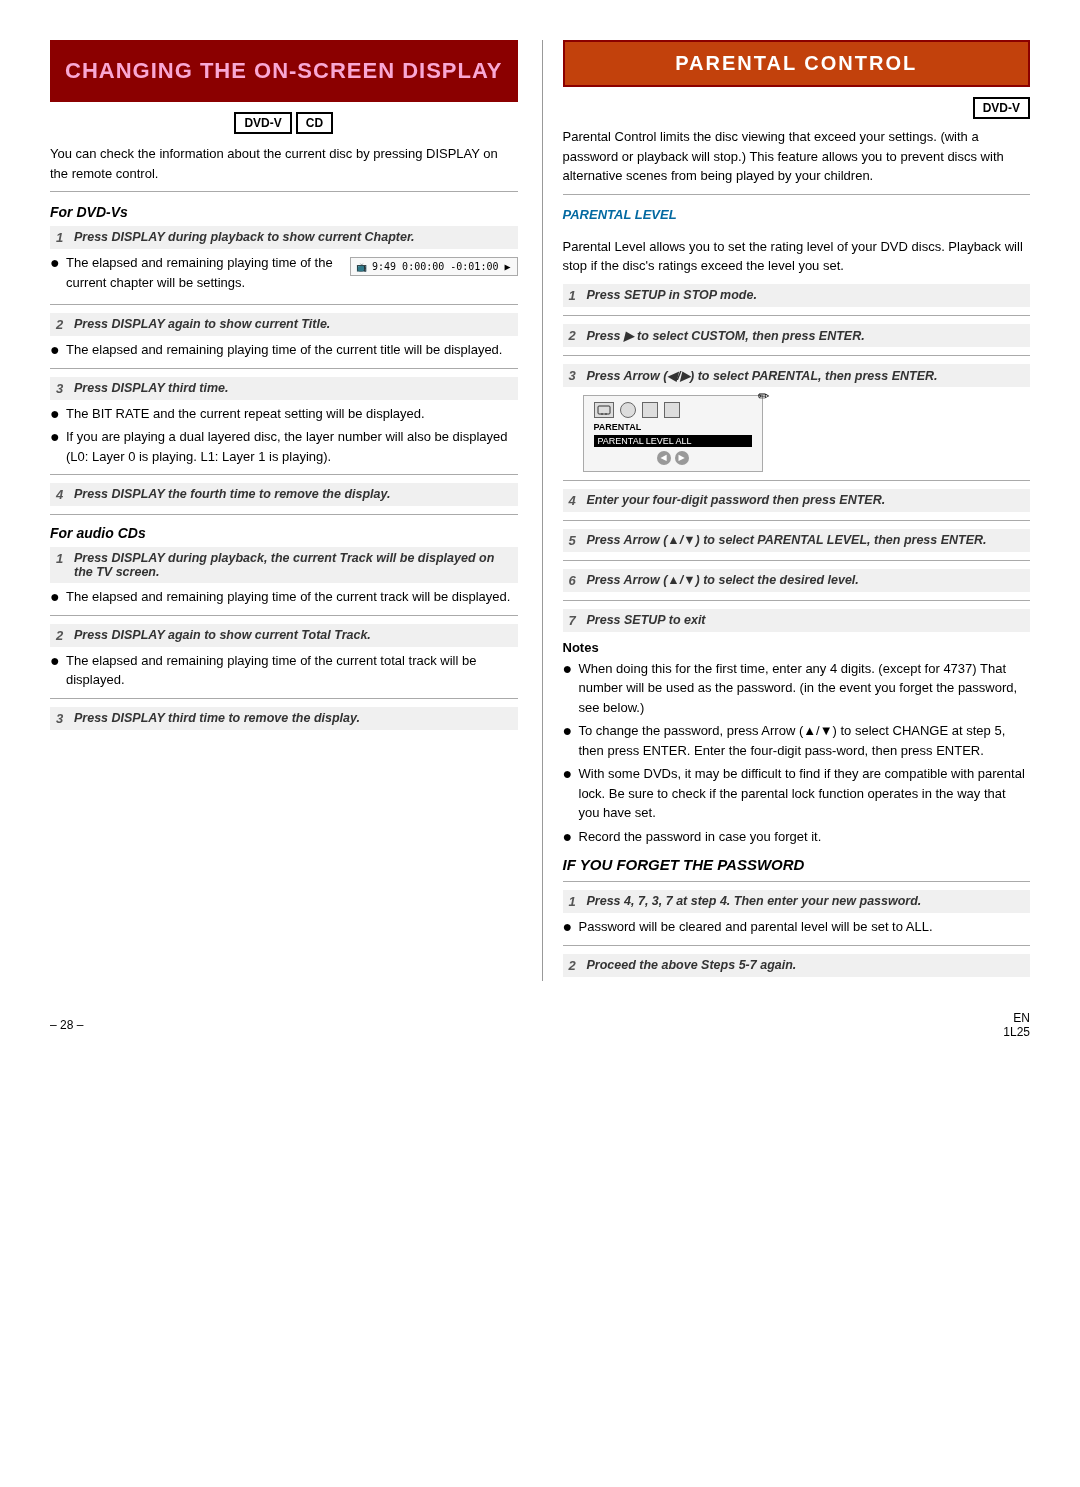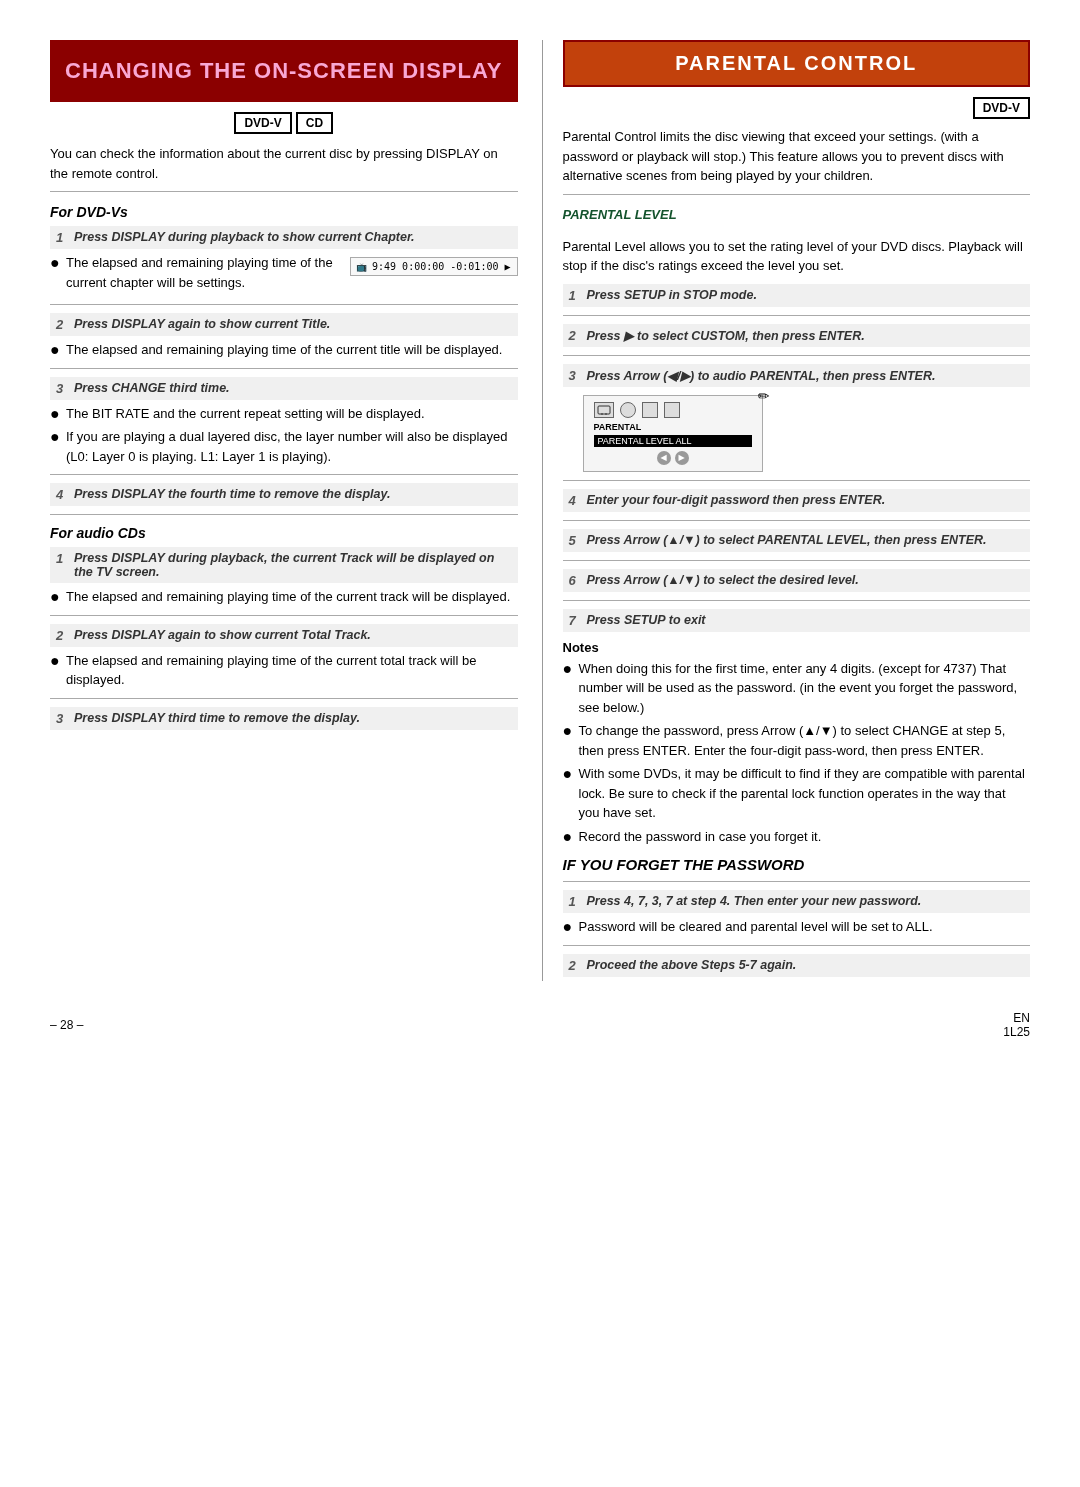--- a/index.html
+++ b/index.html
@@ -93,21 +93,21 @@
       font-style: italic;
       font-weight: bold;
       font-size: 14px;
       margin-bottom: 6px;
     }
 
     .sub-section-title-small {
       font-style: italic;
       font-weight: bold;
       font-size: 13px;
-      color: #14532d;
+      color: #0369a1;
       margin-bottom: 6px;
       text-transform: uppercase;
     }
 
     
     .step-row {
       display: flex;
       align-items: flex-start;
       margin-bottom: 4px;
       padding: 4px 6px;
@@ -254,21 +254,21 @@
 
     <div class="bullet-item">
       <span class="bullet-dot">●</span>
       <span class="bullet-text">The elapsed and remaining playing time of the current title will be displayed.</span>
     </div>
 
     <div class="section-divider"></div>
 
     <div class="step-row">
       <span class="step-num">3</span>
-      <span class="step-text">Press CHANGE third time.</span>
+      <span class="step-text">Press DISPLAY third time.</span>
     </div>
 
     <div class="bullet-item">
       <span class="bullet-dot">●</span>
       <span class="bullet-text">The BIT RATE and the current repeat setting will be displayed.</span>
     </div>
 
     <div class="bullet-item">
       <span class="bullet-dot">●</span>
       <span class="bullet-text">If you are playing a dual layered disc, the layer number will also be displayed (L0: Layer 0 is playing. L1: Layer 1 is playing).</span>
@@ -339,21 +339,21 @@
 
     <div class="step-row">
       <span class="step-num">2</span>
       <span class="step-text">Press ▶ to select CUSTOM, then press ENTER.</span>
     </div>
 
     <div class="section-divider"></div>
 
     <div class="step-row">
       <span class="step-num">3</span>
-      <span class="step-text">Press Arrow (◀/▶) to audio PARENTAL, then press ENTER.</span>
+      <span class="step-text">Press Arrow (◀/▶) to select PARENTAL, then press ENTER.</span>
     </div>
 
     <div style="margin: 8px 0 8px 20px;">
       <div style="border: 1px solid #aaa; display:inline-block; padding: 6px 10px; min-width: 180px; background:#f5f5f5; position:relative;">
         
         <div style="position:absolute; top: -8px; right: -8px; font-size: 14px;">✏</div>
         <div style="display:flex; gap:6px; align-items:center; margin-bottom:4px;">
           <div style="width:20px; height:16px; border:1px solid #666; background:#ddd; display:flex; align-items:center; justify-content:center;">
             <svg width="14" height="10">
                 <rect x="1" y="1" width="12" height="8" rx="1" fill="none" stroke="#333" stroke-width="1"></rect>

